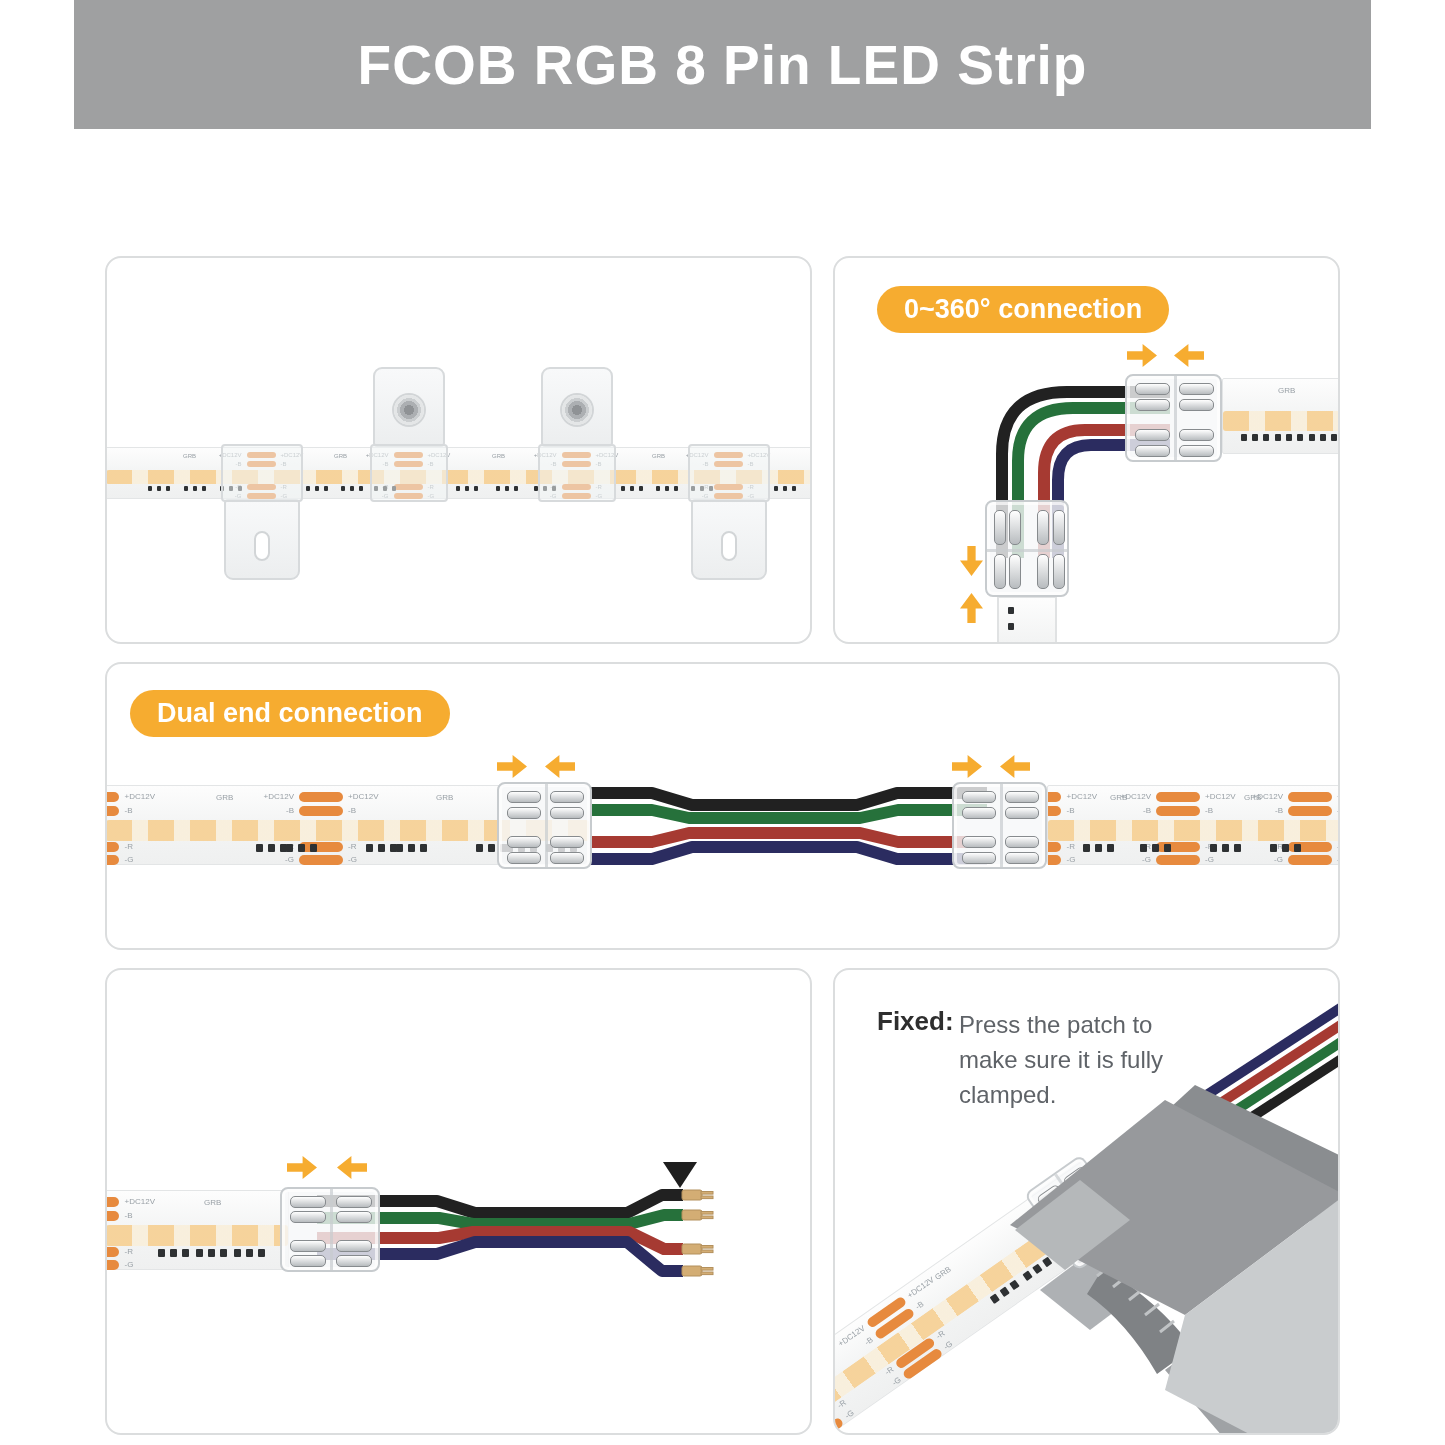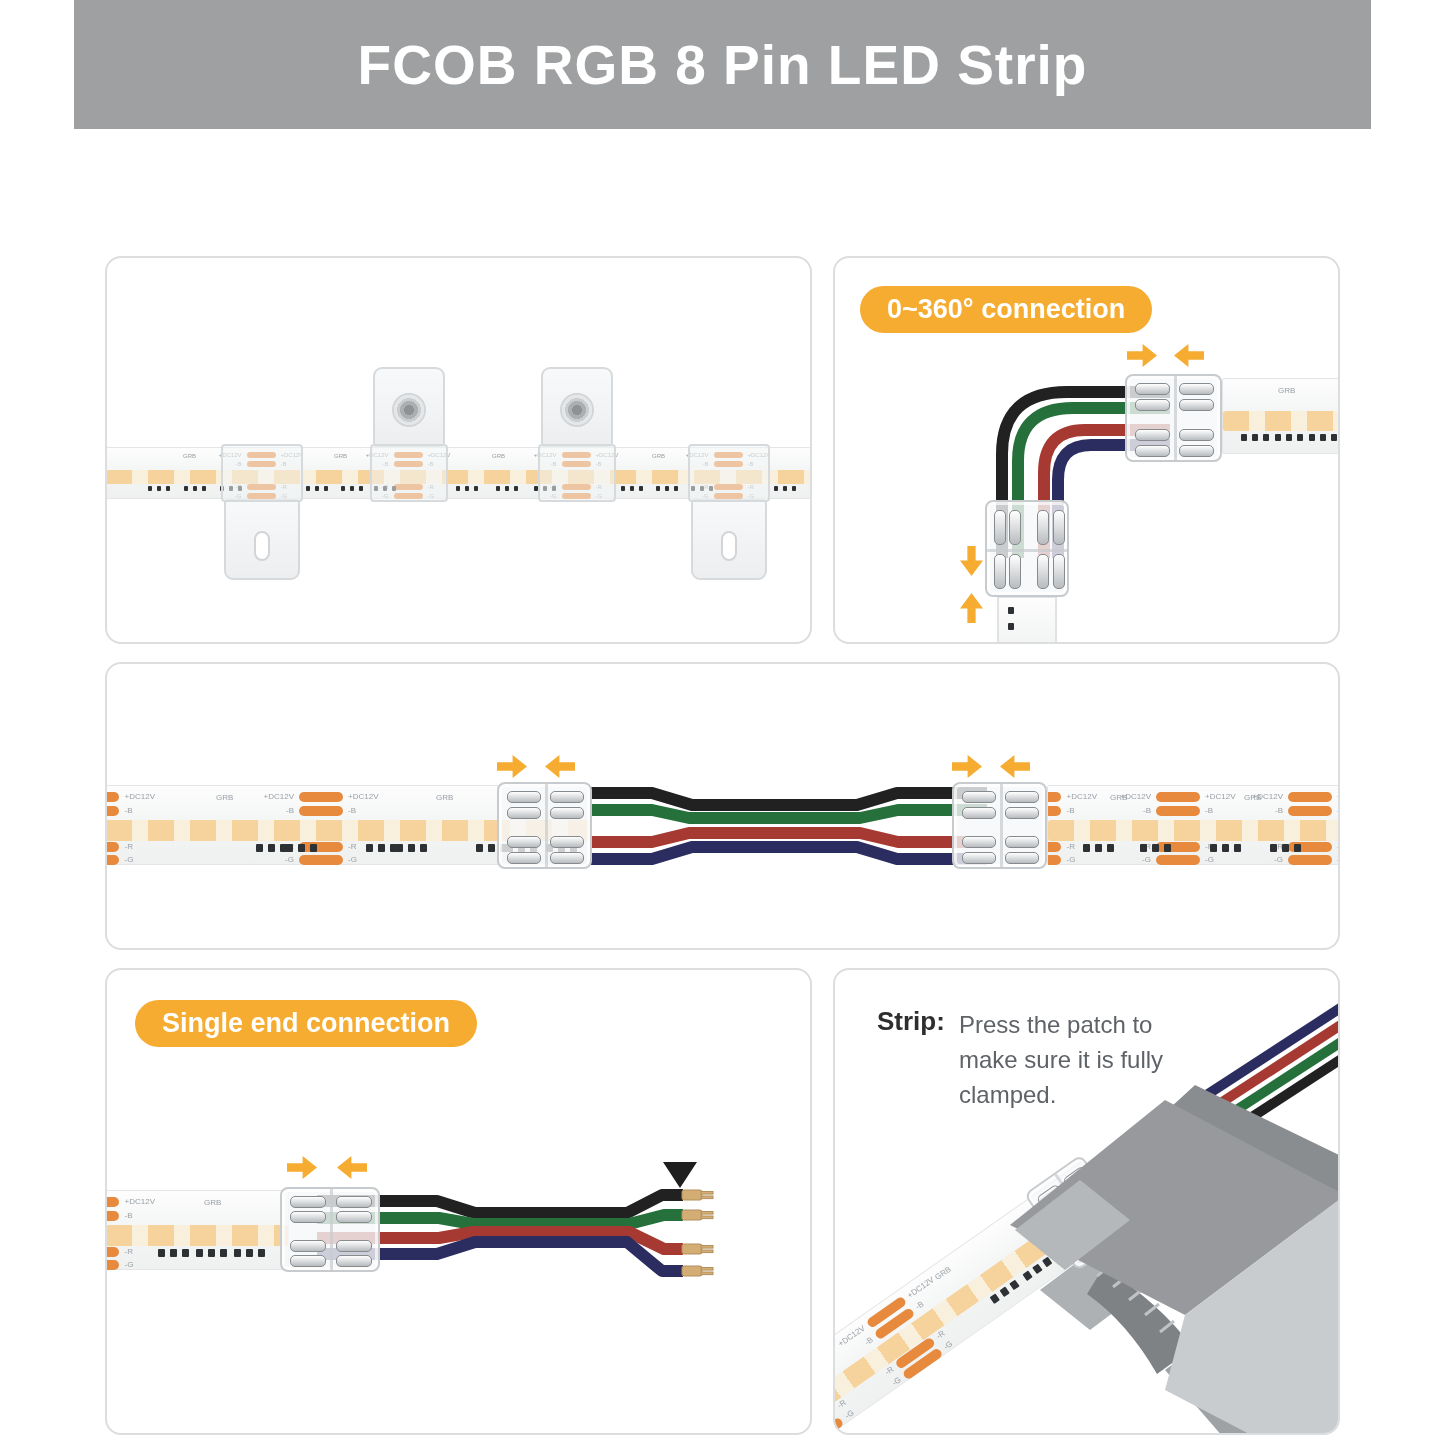--- a/index.html
+++ b/index.html
@@ -213,21 +213,21 @@
   </div>
   <div class="clip-down" style="left:581px;top:186px;width:82px;height:139px">
     <div class="plate-down">
         <div class="oval"></div>
       </div>
     <div class="clamp"></div>
   </div>
 </div>
 
 <div class="panel" id="p2">
-  <div class="pill" style="left:25px;top:28px">0~360° connection</div>
+  <div class="pill" style="left:42px;top:28px">0~360° connection</div>
   <svg width="507" height="388" viewBox="0 0 507 388">
     <path class="wire wk" d="M335,134 L232,134 Q167,134 167,196 L167,300"></path>
     <path class="wire wg" d="M335,150 L238,150 Q183,150 183,203 L183,300"></path>
     <path class="wire wr" d="M335,172 L250,172 Q209,172 209,215 L209,300"></path>
     <path class="wire wb" d="M335,187 L256,187 Q223,187 223,222 L223,300"></path>
   </svg>
   <div class="strip" style="left:387px;top:120px;width:122px;height:76px">
       <div class="cob" style="left: 0px; top: 32px; width: 100%; height: 20px;"></div>
       <div class="slabel" style="left: 55px; top: 8px; font-size: 8px;">GRB</div>
       <div class="dotg" style="left: 18px; top: 55px;">
@@ -272,20 +272,21 @@
       <div class="contact" style="left: 66px; top: 52px; width: 12px; height: 35px;"></div>
       <div class="seam" style="left: 0px; top: 47px; width: 100%; height: 3px;"></div>
     </div>
   <div class="arr arr-r" style="left:292px;top:86px;width:30px;height:23px"></div>
   <div class="arr arr-l" style="left:339px;top:86px;width:30px;height:23px"></div>
   <div class="arr arr-d" style="left:125px;top:288px;width:23px;height:30px"></div>
   <div class="arr arr-u" style="left:125px;top:335px;width:23px;height:30px"></div>
 </div>
 
 <div class="panel" id="p3">
+  <div class="pill" style="left:23px;top:26px">Dual end connection</div>
   <svg width="1235" height="288" viewBox="0 0 1235 288">
     <path class="wire wk" d="M450,129 L545,129 L585,141 L750,141 L790,129 L880,129"></path>
     <path class="wire wg" d="M450,146 L545,146 L582,154 L753,154 L791,146 L880,146"></path>
     <path class="wire wr" d="M450,178 L545,178 L582,169 L753,169 L791,178 L880,178"></path>
     <path class="wire wb" d="M450,195 L545,195 L585,183 L750,183 L790,195 L880,195"></path>
   </svg>
   <div class="strip" style="left:-2px;top:121px;width:485px;height:80px">
       <div class="cob" style="left: 0px; top: 34px; width: 100%; height: 21px;"></div>
       <div class="pad" style="left: 193px; top: 6px; width: 44px; height: 10px;"></div>
       <div class="slabel" style="left: 242px; top: 7px; font-size: 8px;">+DC12V</div>
@@ -424,21 +425,20 @@
       <div class="contact" style="left: 51px; top: 68px; width: 34px; height: 12px;"></div>
       <div class="seam" style="left: 46px; top: 0px; width: 3px; height: 100%;"></div>
     </div>
   <div class="arr arr-r" style="left:390px;top:91px;width:30px;height:23px"></div>
   <div class="arr arr-l" style="left:438px;top:91px;width:30px;height:23px"></div>
   <div class="arr arr-r" style="left:845px;top:91px;width:30px;height:23px"></div>
   <div class="arr arr-l" style="left:893px;top:91px;width:30px;height:23px"></div>
 </div>
 
 <div class="panel" id="p4">
-  <div class="pill" style="left:28px;top:30px">Single end connection</div>
   <svg width="707" height="467" viewBox="0 0 707 467">
     <path class="wire wk" d="M210,231 L330,231 L368,243 L520,243 L555,225 L576,225"></path>
     <path class="wire wg" d="M210,248 L332,248 L366,254 L522,254 L557,245 L576,245"></path>
     <path class="wire wr" d="M210,268 L332,268 L366,262 L522,262 L557,279 L576,279"></path>
     <path class="wire wb" d="M210,284 L330,284 L368,272 L520,272 L555,301 L576,301"></path>
     <g stroke="#B3905C" fill="#D3AD74">
       <rect x="575" y="220" width="20" height="10" rx="2"></rect>
         <rect x="594" y="221.5" width="12" height="2.6"></rect>
         <rect x="594" y="226" width="12" height="2.6"></rect>
       <rect x="575" y="240" width="20" height="10" rx="2"></rect>
@@ -489,21 +489,21 @@
       <div class="contact" style="left: 54px; top: 51px; width: 36px; height: 12px;"></div>
       <div class="contact" style="left: 54px; top: 66px; width: 36px; height: 12px;"></div>
       <div class="seam" style="left: 48px; top: 0px; width: 3px; height: 100%;"></div>
     </div>
   <div class="arr arr-r" style="left:180px;top:186px;width:30px;height:23px"></div>
   <div class="arr arr-l" style="left:230px;top:186px;width:30px;height:23px"></div>
   <div class="tri"></div>
 </div>
 
 <div class="panel" id="p5">
-  <div class="note-label">Strip:</div>
+  <div class="note-label">Fixed:</div>
   <div class="note-text">Press the patch to make sure it is fully clamped.</div>
   <svg width="507" height="467" viewBox="0 0 507 467" style="z-index:0">
     <polygon points="205,320 265,275 315,315 255,360" fill="#AEB1B4"></polygon>
     <path d="M268,298 Q322,330 358,378 L322,404 Q292,352 252,324 Z" fill="#7F8285"></path>
     <path d="M262,306 l14,-11 M278,317 l14,-11 M294,330 l14,-11 M310,345 l14,-11 M325,362 l14,-11" stroke="#C0C3C5" stroke-width="3" fill="none"></path>
     <polygon points="330,400 395,352 472,430 472,467 388,467" fill="#9FA2A5"></polygon>
     <polygon points="395,352 472,430 472,467 448,467" fill="#75787B"></polygon>
   </svg>
   <div class="strip p5strip" style="left:-25px;top:390px;width:360px;height:80px">
     <div class="conn" style="left:292px;top:-7px;width:70px;height:94px">

